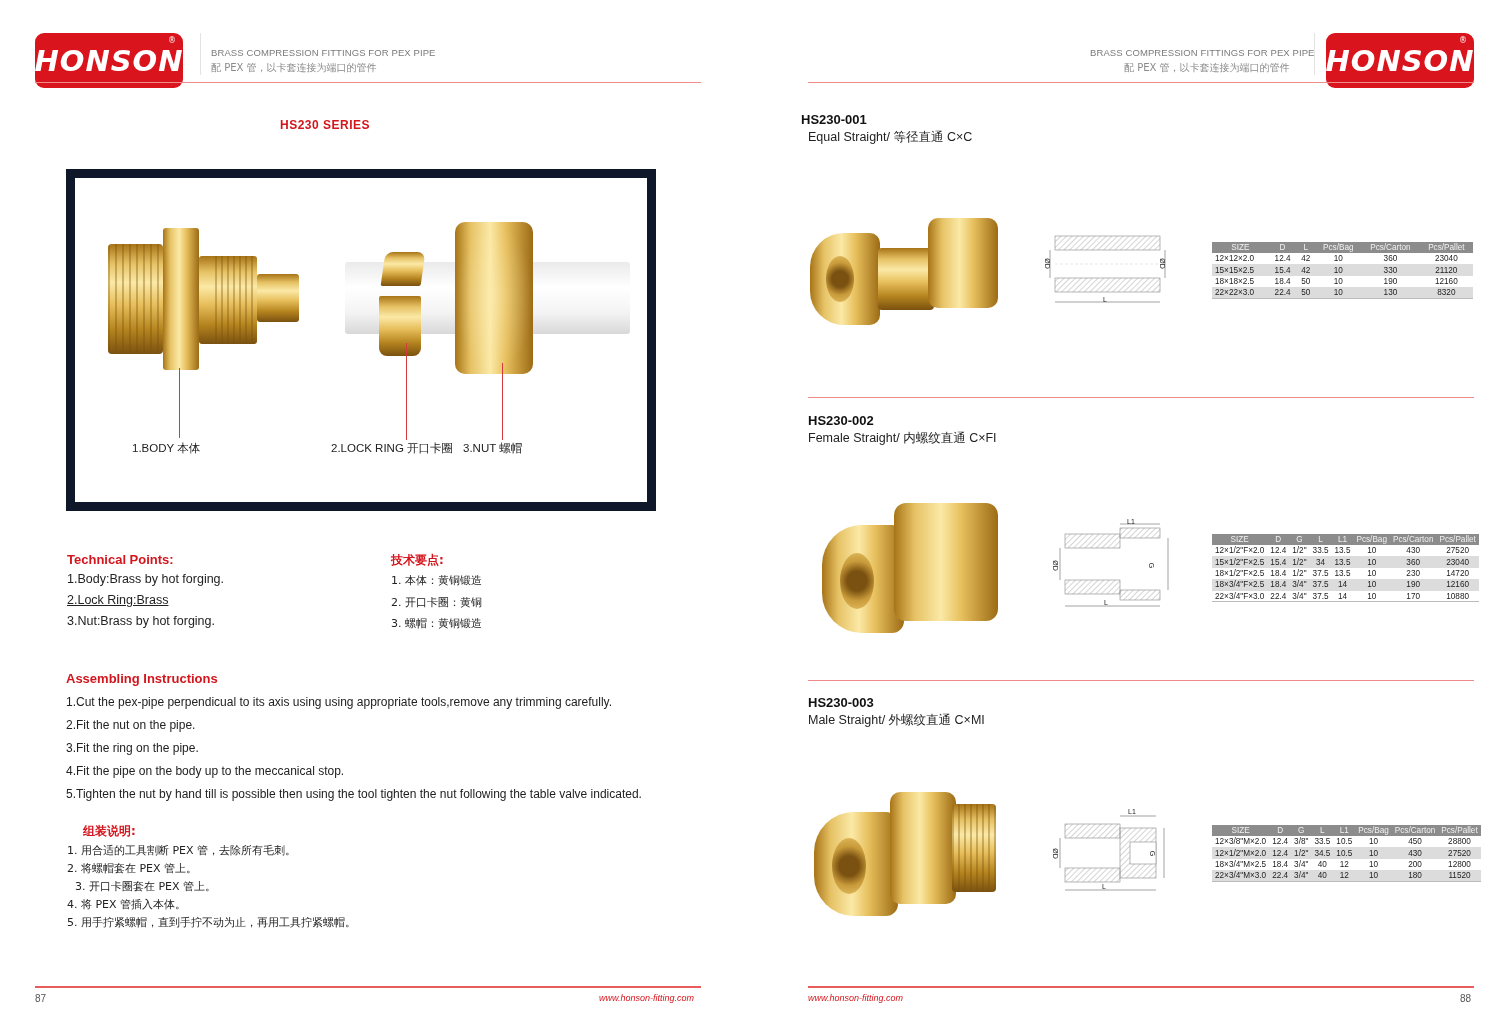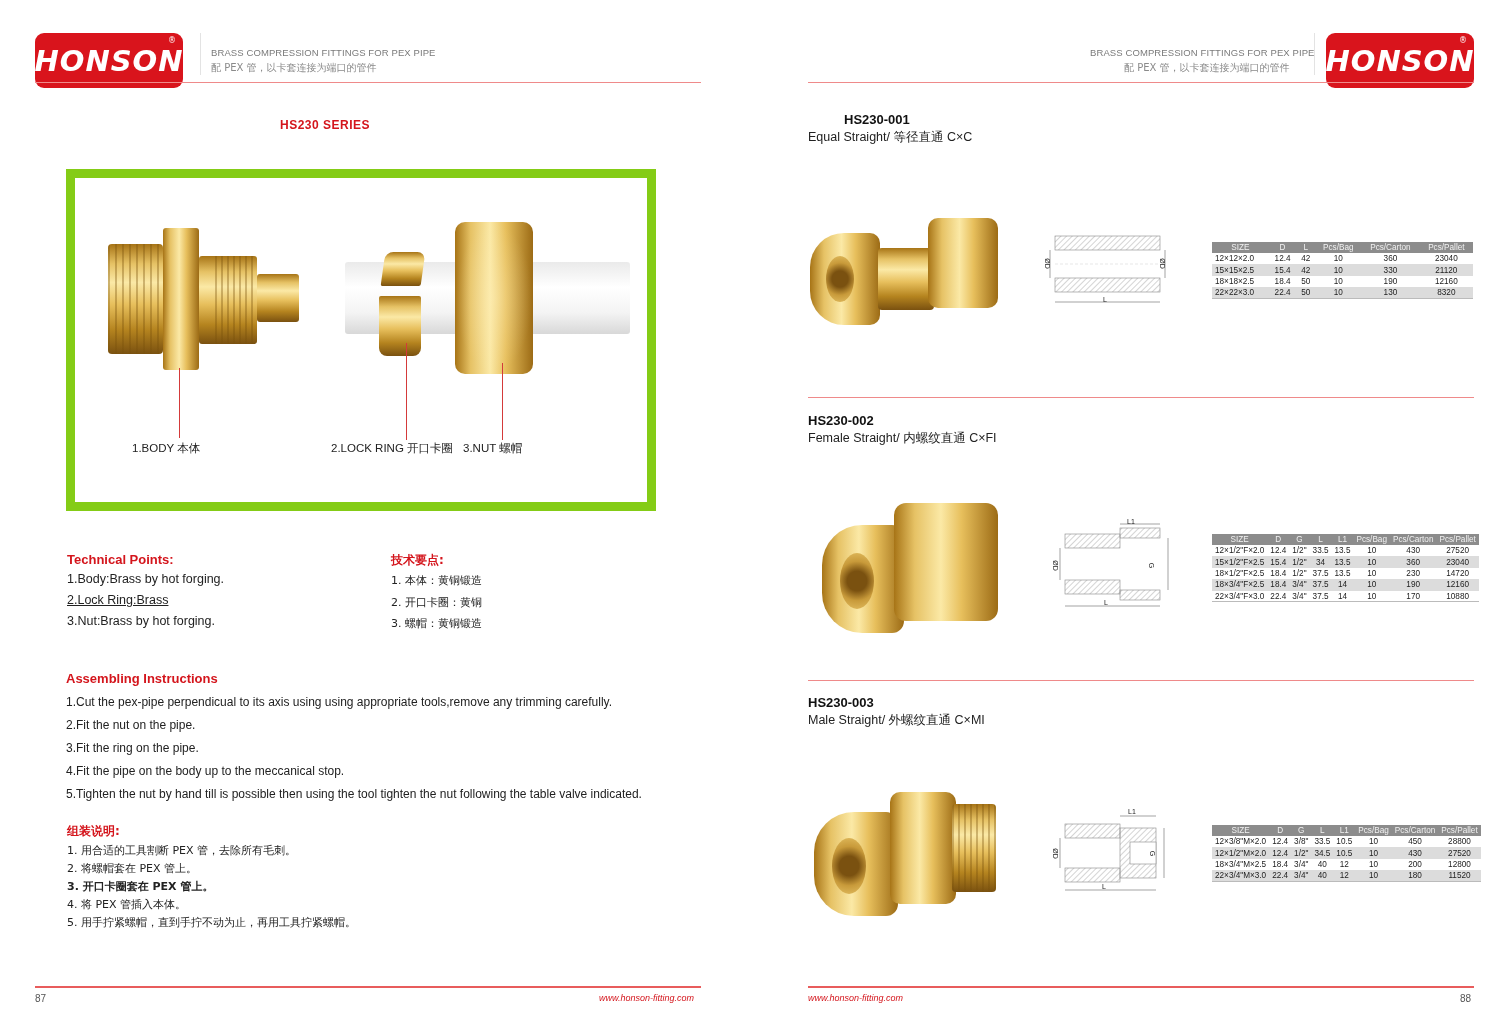--- a/index.html
+++ b/index.html
@@ -14,21 +14,21 @@
   .logo .reg { position: absolute; right: 6px; top: 3px; font-size: 8px; font-style: normal; font-weight: normal; }
   .hdr-sep { position: absolute; width: 1px; height: 42px; background: #e3e3e3; }
   .hdr-en { position: absolute; font-size: 9.5px; color: #7a7a7a; letter-spacing: 0.1px; white-space: nowrap; }
   .hdr-cn { position: absolute; font-size: 10px; color: #8a8a8a; white-space: nowrap; font-family: "DejaVu Sans", sans-serif; }
   .rule { position: absolute; height: 1px; background: #ef8a8a; }
   .rule-strong { position: absolute; height: 1.5px; background: #e85c5c; }
 
   .series-title { position: absolute; left: 280px; top: 118px; font-size: 12px; font-weight: bold; color: #d4151c; letter-spacing: 0.5px; }
 
   
-  .frame { position: absolute; left: 66px; top: 169px; width: 590px; height: 342px; background: #84cc16; padding: 9px; }
+  .frame { position: absolute; left: 66px; top: 169px; width: 590px; height: 342px; background: #0f172a; padding: 9px; }
   .frame-inner { position: relative; width: 100%; height: 100%; background: #fff; overflow: hidden; }
   .callout-line { position: absolute; width: 1px; background: #d43a3a; }
   .callout-label { position: absolute; font-size: 11.5px; color: #222; white-space: nowrap; }
 
   .brass { background: linear-gradient(180deg, #a77416 0%, #e6c265 18%, #fbe9a6 35%, #e7bf5c 55%, #b5841f 78%, #7a5110 100%); }
   .brass-h { background: linear-gradient(90deg, #a77416 0%, #e6c265 20%, #fbe9a6 45%, #e7bf5c 65%, #9c6b15 100%); }
   .pipe { background: linear-gradient(180deg, #eaeaea 0%, #ffffff 35%, #f4f4f4 70%, #d8d8d8 100%); }
 
   .sec-red { position: absolute; font-size: 13px; font-weight: bold; color: #d4151c; white-space: nowrap; }
   .body-line { position: absolute; font-size: 12.5px; color: #222; white-space: nowrap; }
@@ -107,43 +107,43 @@
   <div class="cn-line" style="left:391px; top:595px;">2. 开口卡圈：黄铜</div>
   <div class="cn-line" style="left:391px; top:616px;">3. 螺帽：黄铜锻造</div>
 
   <div class="sec-red" style="left:66px; top:671px;">Assembling Instructions</div>
   <div class="body-line" style="left:66px; top:695px; font-size:12px;">1.Cut the pex-pipe perpendicual to its axis using using appropriate tools,remove any trimming carefully.</div>
   <div class="body-line" style="left:66px; top:718px; font-size:12px;">2.Fit the nut on the pipe.</div>
   <div class="body-line" style="left:66px; top:741px; font-size:12px;">3.Fit the ring on the pipe.</div>
   <div class="body-line" style="left:66px; top:764px; font-size:12px;">4.Fit the pipe on the body up to the meccanical stop.</div>
   <div class="body-line" style="left:66px; top:787px; font-size:12px;">5.Tighten the nut by hand till is possible then using the tool tighten the nut following the table valve indicated.</div>
 
-  <div class="cn-red" style="left:67px; top:823px;">组装说明:</div>
+  <div class="cn-red" style="left:83px; top:823px;">组装说明:</div>
   <div class="cn-line" style="left:67px; top:843px;">1. 用合适的工具割断 PEX 管，去除所有毛刺。</div>
   <div class="cn-line" style="left:67px; top:861px;">2. 将螺帽套在 PEX 管上。</div>
-  <div class="cn-line" style="left:67px; top:879px;font-weight:bold;">3. 开口卡圈套在 PEX 管上。</div>
+  <div class="cn-line" style="left:75px; top:879px;">3. 开口卡圈套在 PEX 管上。</div>
   <div class="cn-line" style="left:67px; top:897px;">4. 将 PEX 管插入本体。</div>
   <div class="cn-line" style="left:67px; top:915px;">5. 用手拧紧螺帽，直到手拧不动为止，再用工具拧紧螺帽。</div>
 
   <div class="rule-strong" style="left:35px; top:986px; width:666px;"></div>
   <div class="foot-num" style="left:35px; top:993px;">87</div>
   <div class="foot-url" style="left:599px; top:993px;">www.honson-fitting.com</div>
 </div>
 
 <div>
   <div class="hdr-en" style="left:1090px; top:47px;">BRASS COMPRESSION FITTINGS FOR PEX PIPE</div>
   <div class="hdr-cn" style="left:1124px; top:61px;">配 PEX 管，以卡套连接为端口的管件</div>
   <div class="hdr-sep" style="left:1314px; top:33px;"></div>
   <div class="logo" style="left:1326px; top:33px;">
     <span>HONSON</span>
     <span class="reg">®</span>
   </div>
   <div class="rule" style="left:808px; top:82px; width:666px;"></div>
 
-  <div class="prod-code" style="left:844px; top:112px;">HS230-001</div>
+  <div class="prod-code" style="left:801px; top:112px;">HS230-001</div>
   <div class="prod-name" style="left:808px; top:129px;">Equal Straight/ 等径直通 C×C</div>
 
   <div class="abs" style="left:810px; top:218px; width:190px; height:110px;">
     <div class="abs brass-h" style="left:0; top:15px; width:70px; height:92px; border-radius:34px 10px 10px 34px;"></div>
     <div class="abs" style="left:16px; top:38px; width:28px; height:46px; border-radius:50%; background:radial-gradient(circle, #7a5110 30%, #c89a3a 60%, #e6c265 100%);"></div>
     <div class="abs brass" style="left:68px; top:30px; width:56px; height:62px; border-radius:4px;"></div>
     <div class="abs brass-h" style="left:118px; top:0; width:70px; height:90px; border-radius:10px;"></div>
   </div>
 
   <svg class="drawing" style="left:1040px; top:228px;" width="130" height="80">

